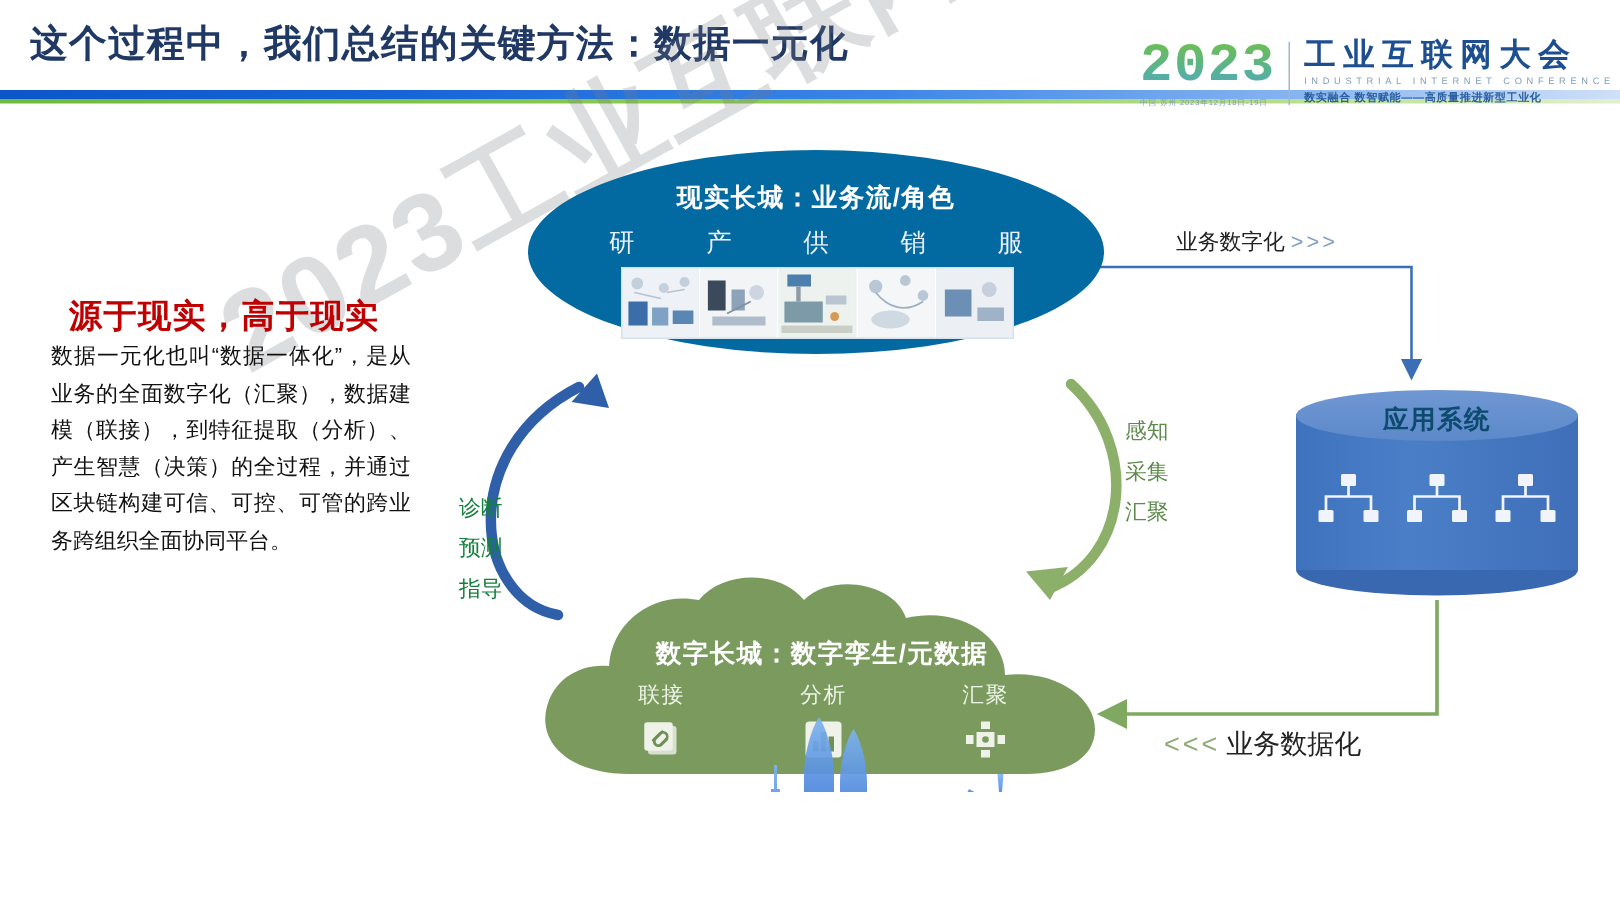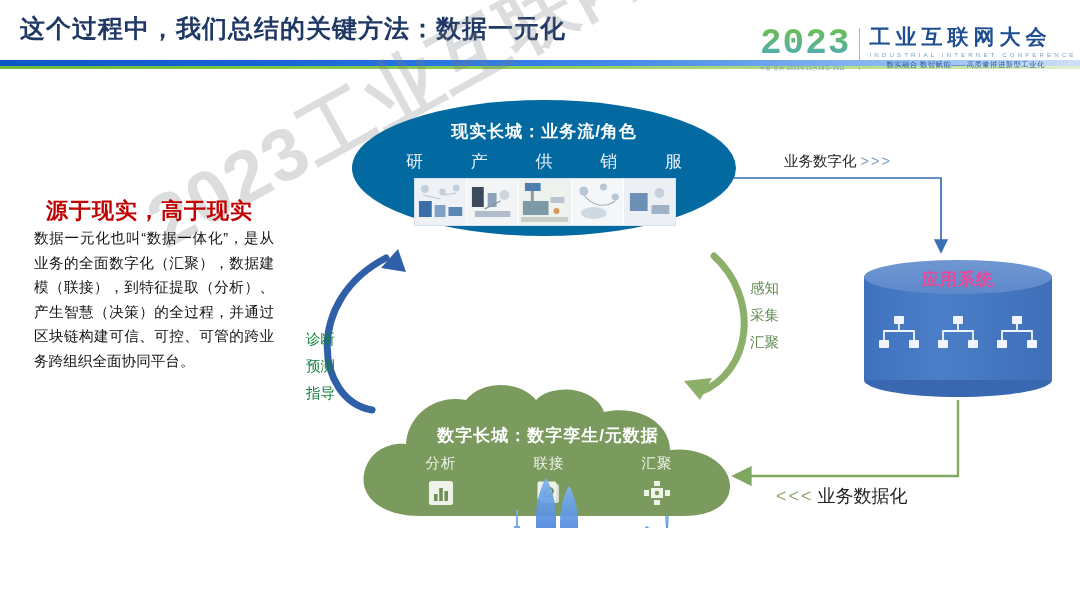--- a/index.html
+++ b/index.html
@@ -40,21 +40,21 @@
     font-size:5px;color:#7a9ab5;letter-spacing:.6px;margin-top:3px;white-space:nowrap;
   }
   .logo-divider{width:1px;background:#9ab8cf;margin:2px 9px 0 9px;height:42px;}
   .logo-cn{
     font-size:21px;font-weight:bold;color:#1d4e8f;letter-spacing:5px;line-height:1.05;white-space:nowrap;
   }
   .logo-en{
     font-size:6.2px;color:#7f9fb8;letter-spacing:3.1px;margin-top:3px;white-space:nowrap;
   }
   .logo-tag{
-    font-size:7.4px;font-weight:normal;color:#2b5f9e;letter-spacing:.4px;margin-top:2px;white-space:nowrap;margin-left:17px;
+    font-size:7.4px;font-weight:bold;color:#2b5f9e;letter-spacing:.4px;margin-top:2px;white-space:nowrap;
   }
 
   
   .watermark{
     position:absolute;left:130px;top:185px;width:660px;height:260px;
     font-size:74px;font-weight:bold;color:rgba(120,125,130,.26);
     transform:rotate(-29deg);transform-origin:left top;
     white-space:nowrap;pointer-events:none;letter-spacing:2px;
   }
 
@@ -130,21 +130,21 @@
   .cyl-top{
     position:absolute;left:0;top:0;width:188px;height:34px;border-radius:50%;
     background:linear-gradient(180deg,#6f97d2 0%,#5d89ca 100%);
   }
   .cyl-bot{
     position:absolute;left:0;top:103px;width:188px;height:34px;border-radius:50%;
     background:#3a68b0;
   }
   .cyl-title{
     position:absolute;left:0;top:8px;width:100%;text-align:center;
-    font-size:17px;font-weight:bold;color:#ec4899;letter-spacing:1px;
+    font-size:17px;font-weight:bold;color:#0c4a6e;letter-spacing:1px;
   }
   .cyl-icons{
     position:absolute;left:12px;top:56px;width:164px;
     display:flex;justify-content:space-between;
   }
 
   
   .lbl-digital{
     position:absolute;left:784px;top:152px;
     font-size:14.5px;color:#222;white-space:nowrap;
@@ -297,39 +297,39 @@
     <svg width="380" height="146" viewBox="0 0 380 146" style="position:absolute;left:0;top:0;">
       <path d="M62,132 C22,132 2,112 6,90 C10,68 30,58 48,60
                C50,30 78,10 108,16 C124,-4 162,-4 178,16
                C196,-2 238,4 246,28 C282,20 312,40 312,66
                C344,62 372,80 372,102 C372,122 352,132 326,132 Z" fill="#7a9a5e"></path>
     </svg>
     <div class="cloud-title">数字长城：数字孪生/元数据</div>
     <div class="cloud-items">
 
       <div class="cloud-item">
+        <div class="ci-label">联接</div>
+        <div class="ci-icon">
+          <svg width="26" height="26" viewBox="0 0 26 26">
+            <rect x="4" y="4" width="19" height="19" rx="2" fill="#d7dfcd"></rect>
+            <rect x="1.5" y="1.5" width="19" height="19" rx="2" fill="#eef2e8"></rect>
+            <path d="M7.5,13.5 L12,9 a2.8,2.8 0 1 1 4,4 L12.4,16.6" stroke="#6e8f56" stroke-width="1.8" fill="none" stroke-linecap="round"></path>
+            <path d="M13.5,7.8 L9,12.3 a2.8,2.8 0 1 0 4,4 L16.6,12.7" stroke="#6e8f56" stroke-width="1.8" fill="none" stroke-linecap="round"></path>
+          </svg>
+        </div>
+      </div>
+
+      <div class="cloud-item">
         <div class="ci-label">分析</div>
         <div class="ci-icon">
           <svg width="26" height="26" viewBox="0 0 26 26">
             <rect x="1" y="1" width="24" height="24" rx="2.5" fill="#eef2e8"></rect>
             <rect x="6" y="14" width="3.6" height="7" fill="#6e8f56"></rect>
             <rect x="11.2" y="8" width="3.6" height="13" fill="#6e8f56"></rect>
             <rect x="16.4" y="11" width="3.6" height="10" fill="#6e8f56"></rect>
-          </svg>
-        </div>
-      </div>
-
-      <div class="cloud-item">
-        <div class="ci-label">联接</div>
-        <div class="ci-icon">
-          <svg width="26" height="26" viewBox="0 0 26 26">
-            <rect x="4" y="4" width="19" height="19" rx="2" fill="#d7dfcd"></rect>
-            <rect x="1.5" y="1.5" width="19" height="19" rx="2" fill="#eef2e8"></rect>
-            <path d="M7.5,13.5 L12,9 a2.8,2.8 0 1 1 4,4 L12.4,16.6" stroke="#6e8f56" stroke-width="1.8" fill="none" stroke-linecap="round"></path>
-            <path d="M13.5,7.8 L9,12.3 a2.8,2.8 0 1 0 4,4 L16.6,12.7" stroke="#6e8f56" stroke-width="1.8" fill="none" stroke-linecap="round"></path>
           </svg>
         </div>
       </div>
 
       <div class="cloud-item">
         <div class="ci-label">汇聚</div>
         <div class="ci-icon">
           <svg width="28" height="26" viewBox="0 0 28 26">
             <g fill="#eef2e8">
               <path d="M11,1 h6 v5 h-6 z"></path>

